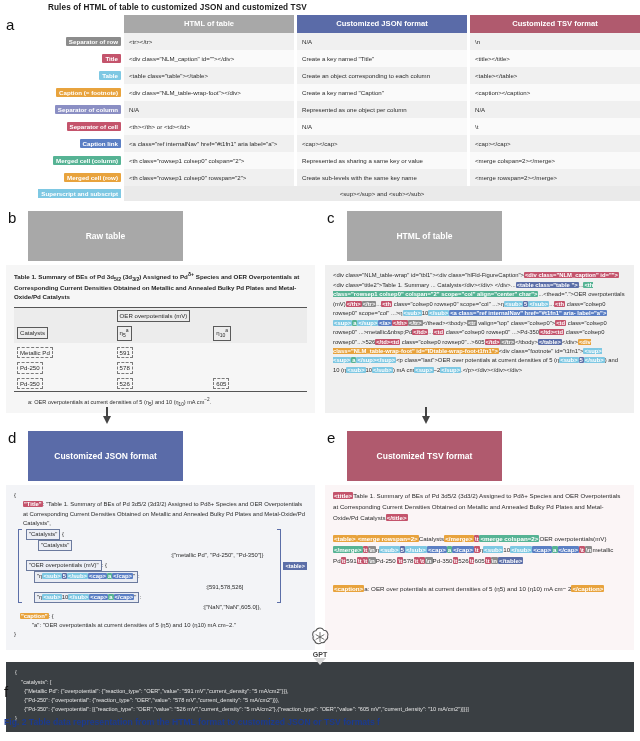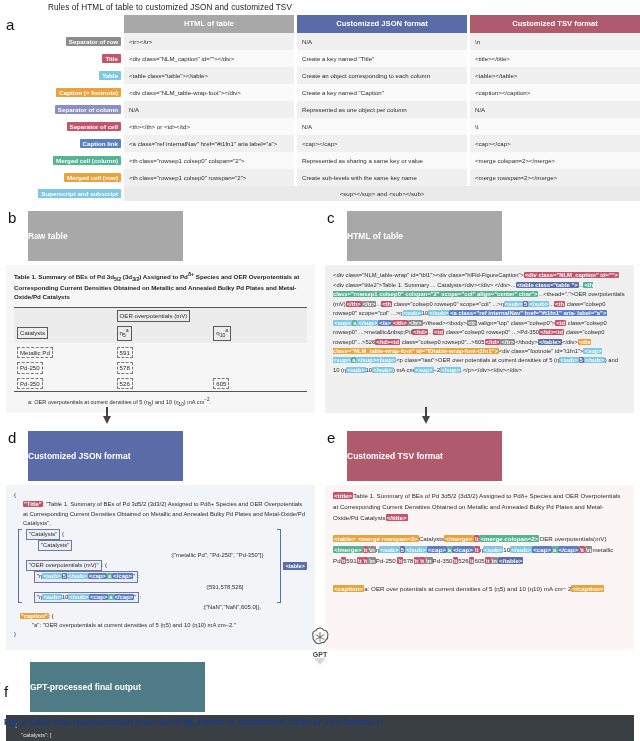--- a/index.html
+++ b/index.html
@@ -6,21 +6,21 @@
   html, body { margin:0; padding:0; }
   body {
     width:640px; height:741px;
     background:#ffffff;
     font-family:"Liberation Sans", sans-serif;
     color:#231f20;
     overflow:hidden;
     position:relative;
   }
   .fig-title {
-    font-size:8.2px; font-weight:normal; color:#1a1a1a;
+    font-size:8.2px; font-weight:bold; color:#1a1a1a;
     padding:3px 16px 3px 48px; letter-spacing:0.1px;
   }
   .panel-letter {
     font-size:15px; font-weight:400; color:#111;
     font-family:"Liberation Sans", sans-serif;
     line-height:1;
   }
 
   
   #panel-a { position:relative; padding:0 4px 0 4px; }
@@ -61,21 +61,21 @@
     flex:1 1 0; margin-left:3px; background:#eaeaea; height:15px;
     display:flex; align-items:center; justify-content:center;
     font-size:6.1px; color:#2b2b2b;
   }
 
   
   .row-bc { display:flex; margin-top:10px; padding:0 6px; gap:10px; }
   .pane { flex:1 1 0; position:relative; }
   .pane-head {
     display:inline-block; background:#a8a8a8; color:#fff;
-    font-size:8.5px; font-weight:bold; text-align:left;
+    font-size:8.5px; font-weight:bold; text-align:center;
     padding:20px 0; width:155px; margin-left:22px;
   }
   .pane-head.json { background:#5a6ba8; }
   .pane-head.tsv  { background:#b05a6e; }
   .pane-head.gpt  { background:#4e7b86; width:175px; }
   .pane-letter { position:absolute; left:2px; top:-1px; }
   .pane-body {
     background:#f3f4f7; margin-top:4px; padding:6px 8px;
     font-size:5.9px; line-height:1.55; color:#2b2b2b;
   }
@@ -353,21 +353,20 @@
 <section id="panel-f">
   <div class="gpt-logo-wrap">
     <svg width="22" height="22" viewBox="0 0 24 24">
       <path d="M12 2.2c-2.1 0-3.9 1.3-4.6 3.1-1.9.3-3.4 1.9-3.4 3.9 0 .8.2 1.5.6 2.1-.6 1.7 0 3.7 1.5 4.8.6 1.9 2.4 3.2 4.4 3.2 1.2 0 2.3-.5 3.1-1.2 1.9.3 3.9-.8 4.6-2.6 1.6-.8 2.5-2.6 2.1-4.4.5-1.1.5-2.4 0-3.5-.6-1.8-2.3-3-4.2-3-.9-1.5-2.5-2.4-4.1-2.4z" fill="none" stroke="#555" stroke-width="1.1"></path>
       <path d="M12 6.6v10.8M7.3 9.3l9.4 5.4M7.3 14.7l9.4-5.4" fill="none" stroke="#555" stroke-width="0.9"></path>
     </svg>
     <div class="gpt-label">GPT</div>
     <div class="gpt-arrow"></div>
   </div>
   <div style="position:absolute;left:4px;top:22px;" class="panel-letter">f</div>
-  <div class="pane-head gpt" style="margin-left:24px;">GPT-processed final output</div>
   <pre class="code-dark" style="margin:3px 0 0 0;white-space:pre-wrap;">{
     "catalysts": [
       {"Metallic Pd": {"overpotential": {"reaction_type": "OER","value": "591 mV","current_density": "5 mA/cm2"}}},
       {"Pd-250": {"overpotential": {"reaction_type": "OER","value": "578 mV","current_density": "5 mA/cm2"}}},
       {"Pd-350": {"overpotential": [{"reaction_type": "OER","value": "526 mV","current_density": "5 mA/cm2"},{"reaction_type": "OER","value": "605 mV","current_density": "10 mA/cm2"}]}}]
 }</pre>
 </section>
 
 <div class="fig-caption">
   <span class="num">Fig. 2</span>

